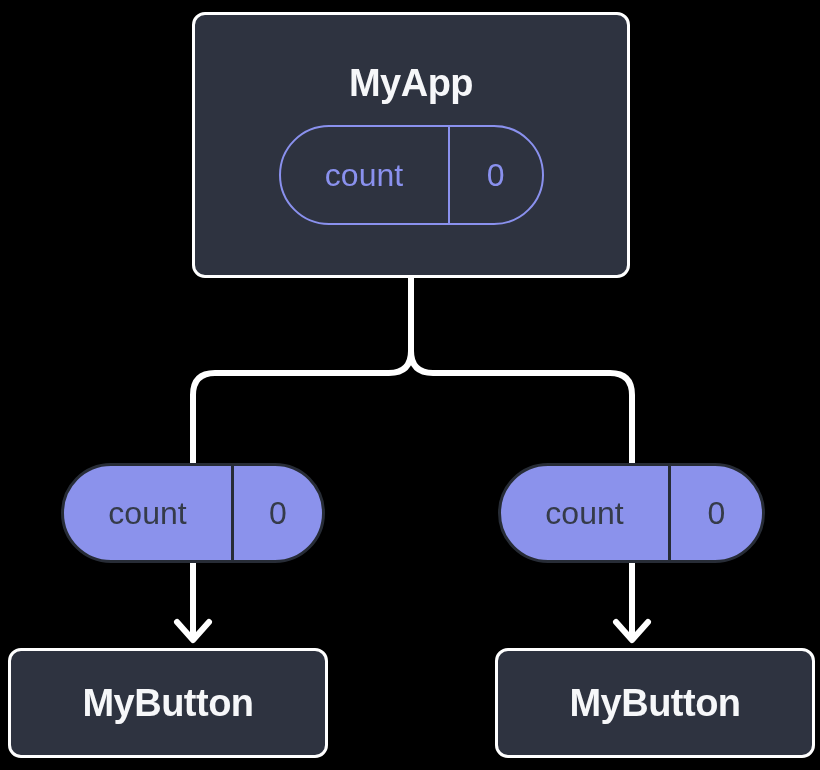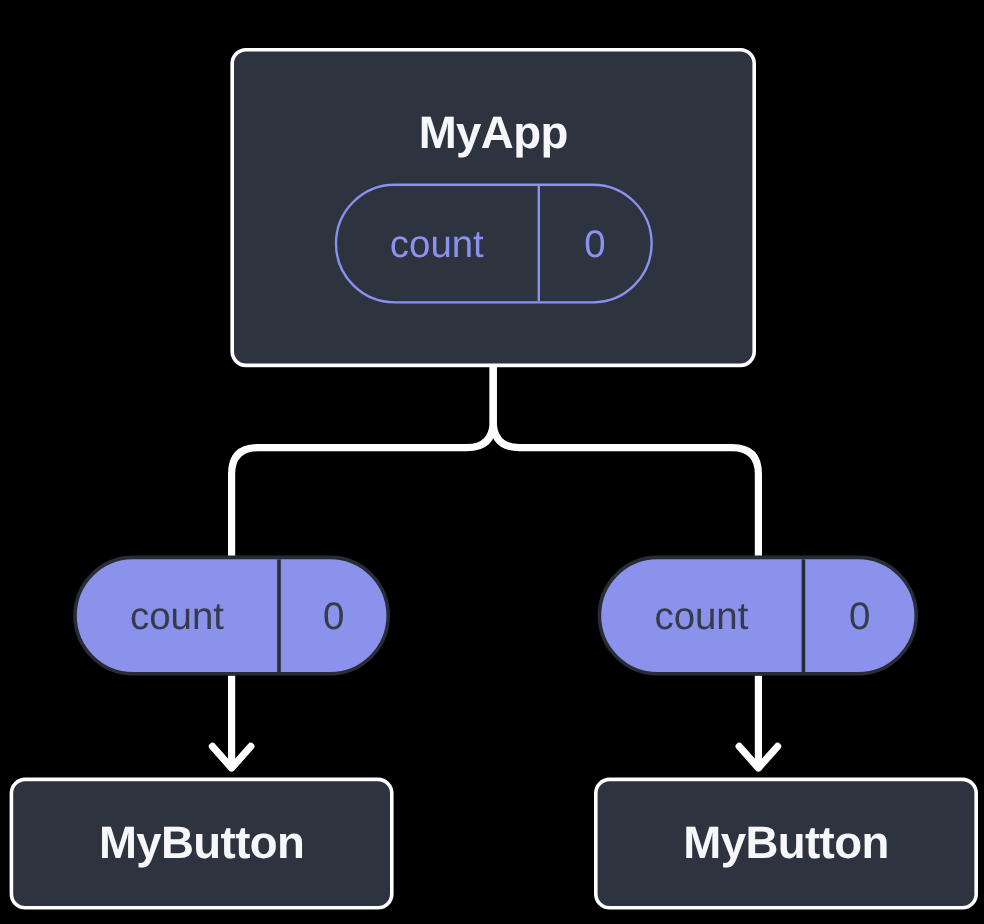--- a/index.html
+++ b/index.html
@@ -45,21 +45,20 @@
     border-radius: 13px;
     z-index: 2;
     display: flex;
     flex-direction: column;
     align-items: center;
   }
   .node.root {
     left: 192px; top: 12px;
     width: 438px; height: 266px;
     padding-top: 44px;
-    margin-top: 28px;
   }
   .node.child {
     top: 648px;
     width: 320px; height: 110px;
     justify-content: center;
   }
   .node.child.left  { left: 8px; }
   .node.child.right { left: 495px; }
 
   .node-title {

